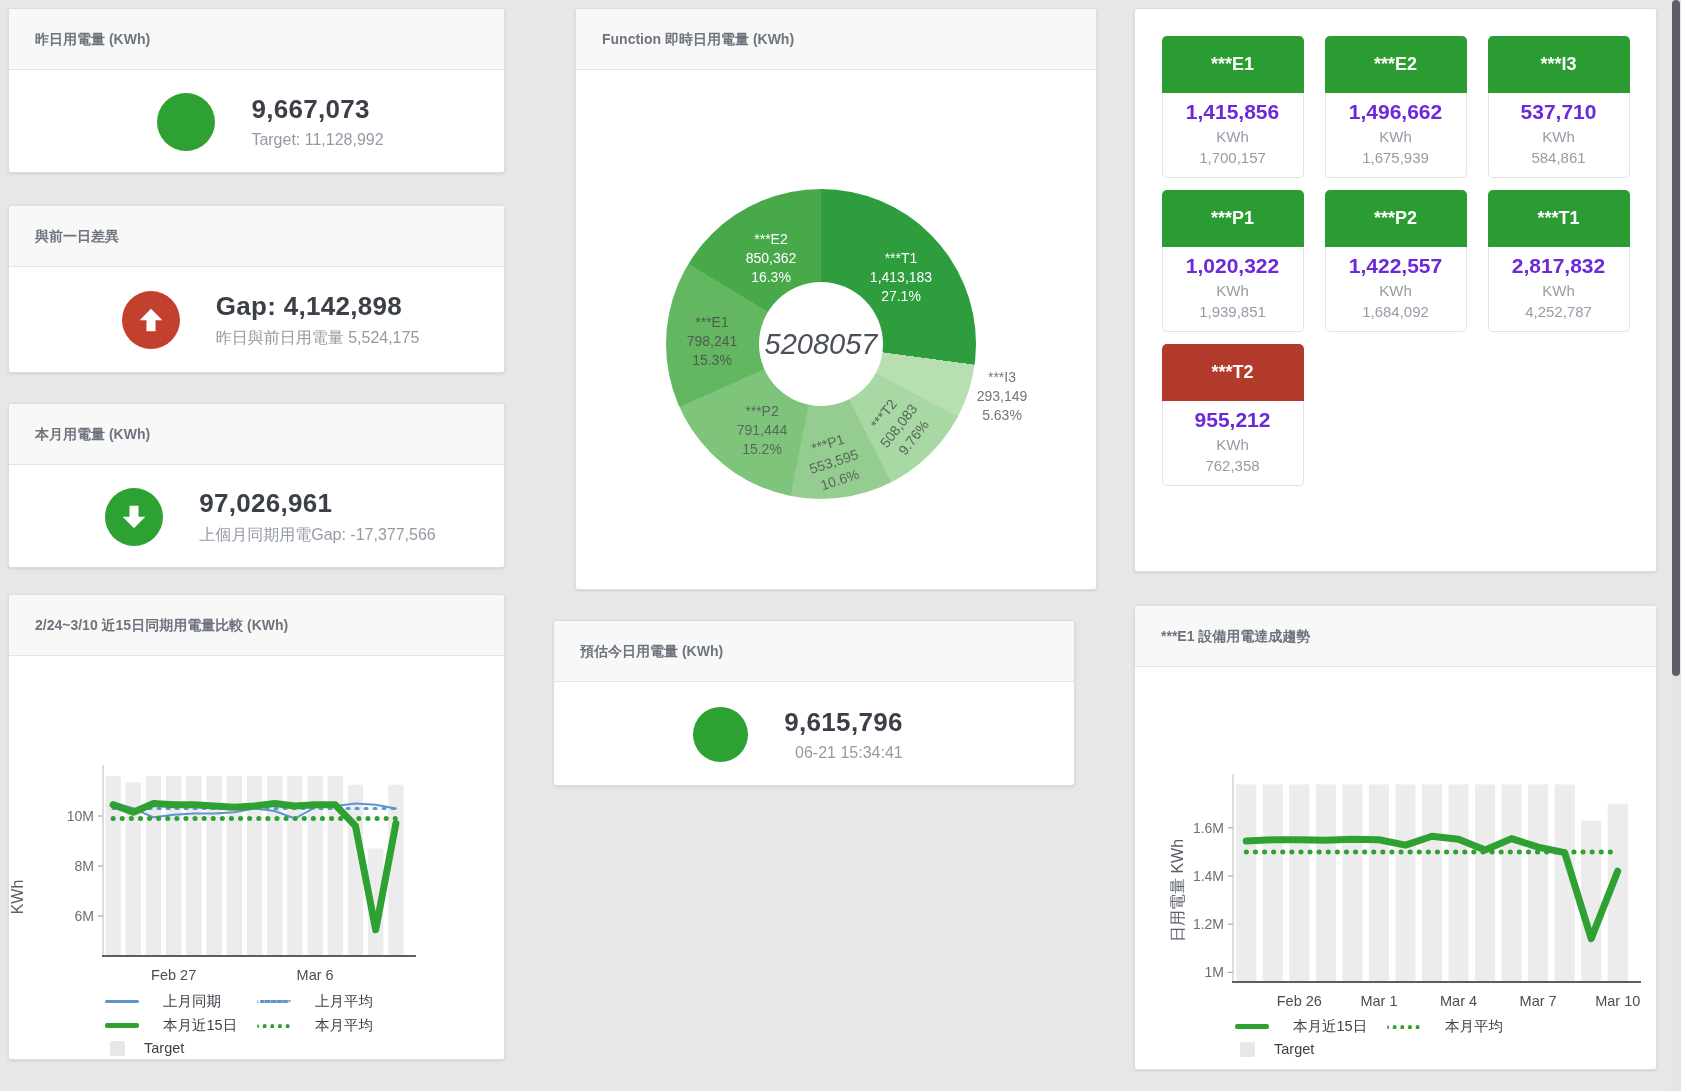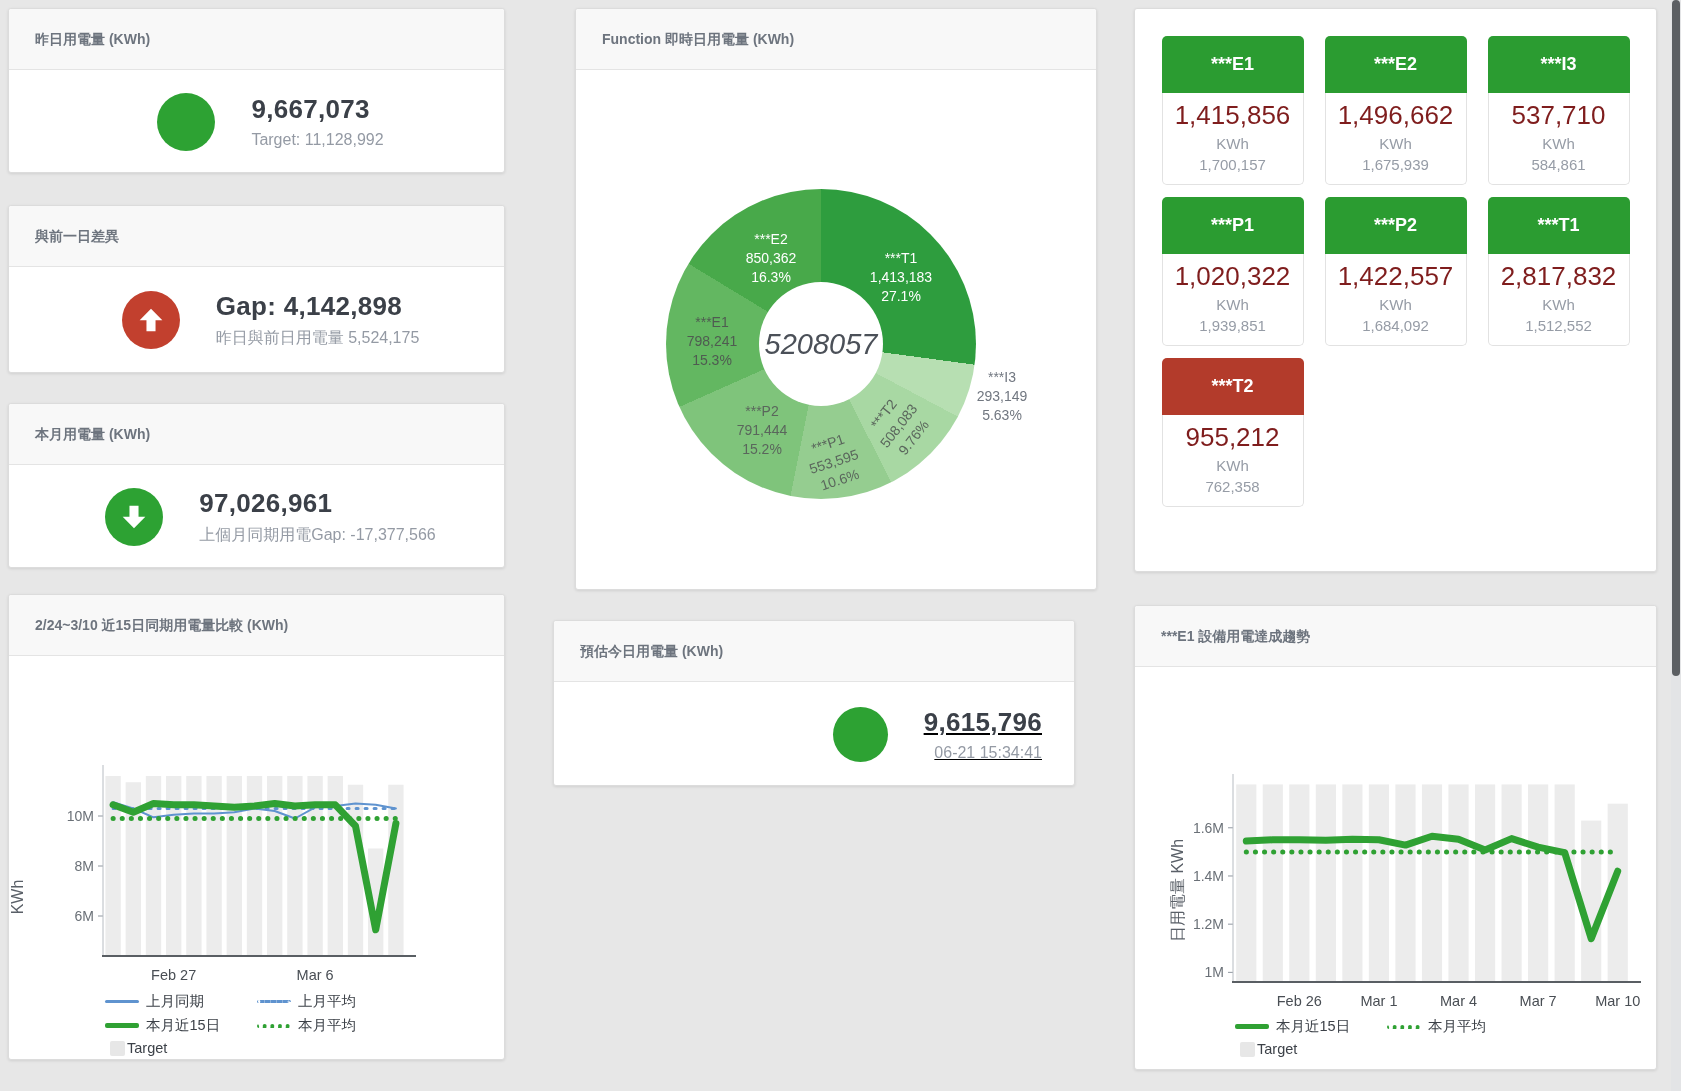--- a/index.html
+++ b/index.html
@@ -6,46 +6,46 @@
   body{font-family:"Liberation Sans","DejaVu Sans",sans-serif;background:#e7e7e7;}
   .page{position:relative;width:1681px;height:1091px;background:#e7e7e7;overflow:hidden;}
   .card{position:absolute;background:#ffffff;border:1px solid #dcdcdc;border-radius:3px;
         box-shadow:0 1px 3px rgba(0,0,0,.10);box-sizing:border-box;}
   .card-h{height:60px;line-height:60px;padding:0 26px;background:#f8f8f8;
           border-bottom:1px solid #e4e4e4;border-radius:3px 3px 0 0;
           font-size:14px;font-weight:bold;color:#6d747e;white-space:nowrap;overflow:hidden;}
   .card-b{position:relative;height:calc(100% - 60px);}
   
   .stat{display:flex;align-items:center;justify-content:center;gap:36px;height:100%;transform:translateX(14px);}
-  .stat.right{justify-content:flex-end;transform:none;padding-right:32px;text-decoration:underline;}
+  .stat.right{transform:none;padding-right:32px;}
   .circ{width:58px;height:58px;border-radius:50%;flex:0 0 auto;display:flex;align-items:center;justify-content:center;}
   .circ svg{width:34px;height:34px;}
   .val{font-size:26px;font-weight:bold;color:#3b4048;letter-spacing:.3px;}
   .sub{font-size:16px;color:#949aa4;margin-top:6px;}
   .stxt.r{text-align:right;}
   
   .donut{position:absolute;width:310px;height:310px;border-radius:50%;}
   .hole{position:absolute;width:124px;height:124px;border-radius:50%;background:#fff;
         display:flex;align-items:center;justify-content:center;}
   .hole span{font-size:29px;color:#4b5058;}
   .dlabel{position:absolute;text-align:center;font-size:14px;line-height:19px;transform:translate(-50%,-50%);white-space:nowrap;}
   
   .tiles{display:grid;grid-template-columns:repeat(3,142px);column-gap:21px;row-gap:12px;
          justify-content:center;padding-top:27px;}
   .tile-h{height:57px;line-height:57px;text-align:center;color:#fff;font-size:18px;font-weight:bold;
           border-radius:5px 5px 0 0;}
   .tile-b{border:1px solid #e2e2e2;border-top:none;border-radius:0 0 5px 5px;text-align:center;
           padding:7px 0 11px;background:#fff;}
-  .tile-v{font-size:26px;font-weight:normal;color:#7f1d1d;}
+  .tile-v{font-size:21px;font-weight:bold;color:#6d28d9;}
   .tile-u,.tile-p{font-size:15px;color:#969ca6;margin-top:4px;}
   
   .ylab{position:absolute;transform:rotate(-90deg);transform-origin:center;font-size:16px;color:#5a6068;white-space:nowrap;}
   .legend{position:absolute;font-size:14.5px;color:#3c4148;}
   .lrow{display:flex;margin-bottom:5px;}
-  .litem{display:flex;align-items:center;width:152px;gap:7px;cursor:pointer;}
+  .litem{display:flex;align-items:center;width:152px;gap:24px;cursor:pointer;}
   .sw{display:inline-block;width:34px;height:2.5px;border-radius:2px;flex:0 0 auto;}
   .sw.thick{height:5px;}
   .sw.dots{height:0;background:none;border-top:3.5px dotted;}
   .sw.dots.thick{border-top-width:4.5px;}
   .sw.box{width:15px;height:15px;margin-left:5px;margin-right:-5px;border-radius:2px;}
   svg text{font-family:"Liberation Sans","DejaVu Sans",sans-serif;}
   
   .sbar{position:absolute;right:0;top:0;width:10px;height:100%;background:#e3e4e6;}
   .sthumb{position:absolute;left:1px;top:0;width:8px;height:62%;background:#5c5f63;border-radius:4px;}
 </style>
@@ -266,21 +266,21 @@
               <div class="tile-v">1,422,557</div>
           <div class="tile-u">KWh</div>
           <div class="tile-p">1,684,092</div>
             </div>
       </div>
       <div>
         <div class="tile-h" style="background: rgb(43, 156, 49);">***T1</div>
         <div class="tile-b">
               <div class="tile-v">2,817,832</div>
           <div class="tile-u">KWh</div>
-          <div class="tile-p">1,512,552</div>
+          <div class="tile-p">4,252,787</div>
             </div>
       </div>
       <div>
         <div class="tile-h" style="background: rgb(179, 59, 43);">***T2</div>
         <div class="tile-b">
               <div class="tile-v">955,212</div>
           <div class="tile-u">KWh</div>
           <div class="tile-p">762,358</div>
             </div>
       </div>

